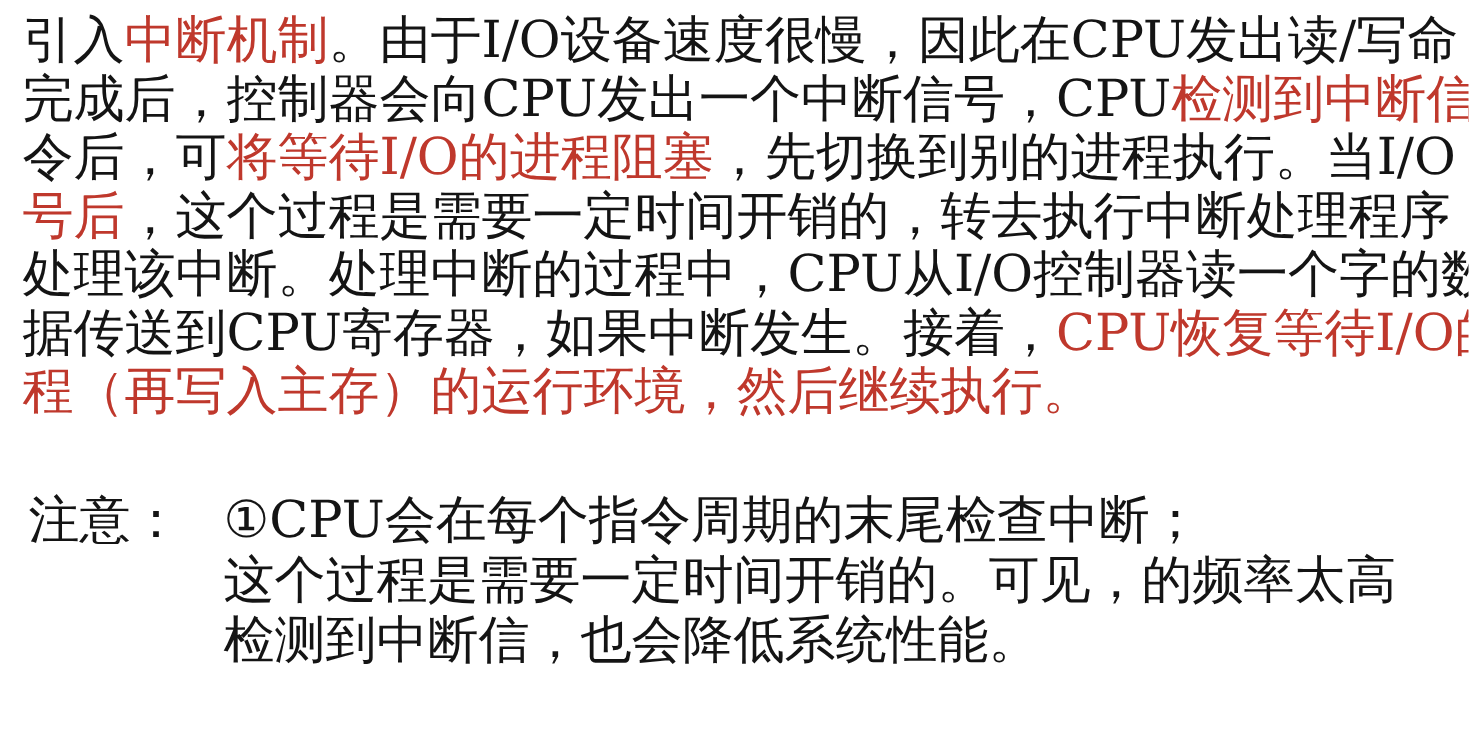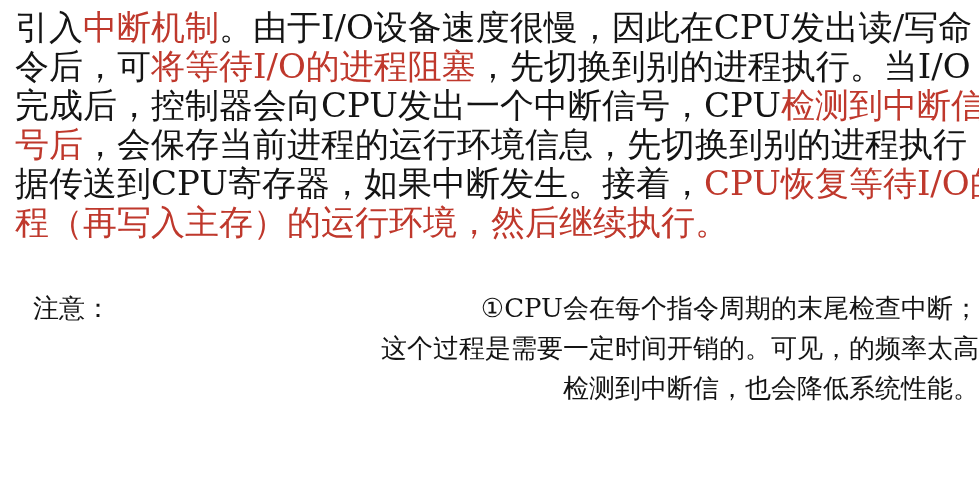--- a/index.html
+++ b/index.html
@@ -26,42 +26,41 @@
   }
   .line {
     white-space: nowrap;
   }
   .red {
     color: var(--accent, #bf382c);
   }
   .notes {
     display: flex;
     margin-top: 46px;
-    font-size: 26px;
+    font-size: 34px;
     line-height: 40px;
-    margin-left: 14px;
   }
   .notes-label {
     flex: 0 0 130px;
     padding-left: 4px;
   }
   .notes-content {
     flex: 1 1 auto;
-    text-align: right;
   }
 </style>
 </head>
 <body style="--ink: #141414; --accent: #bf382c; background: rgb(255, 255, 255);">
 
 <div class="slide">
   <div class="paragraph">
       <div class="line"><span class="black">引入</span><span class="red">中断机制</span><span class="black">。由于I/O设备速度很慢，因此在CPU发出读/写命</span></div>
+      <div class="line"><span class="black">完成后，控制器会向CPU发出一个中断信号，CPU</span><span class="red">检测到中断信</span></div>
       <div class="line"><span class="black">令后，可</span><span class="red">将等待I/O的进程阻塞</span><span class="black">，先切换到别的进程执行。当I/O</span></div>
-      <div class="line"><span class="black">完成后，控制器会向CPU发出一个中断信号，CPU</span><span class="red">检测到中断信</span></div>
-      <div class="line"><span class="red">号后</span><span class="black">，会保存当前进程的运行环境信息，先切换到别的进程执行</span></div>
+      <div class="line"><span class="red">号后</span><span class="black">，这个过程是需要一定时间开销的，转去执行中断处理程序</span></div>
+      <div class="line"><span class="black">处理该中断。处理中断的过程中，CPU从I/O控制器读一个字的数</span></div>
       <div class="line"><span class="black">据传送到CPU寄存器，如果中断发生。接着，</span><span class="red">CPU恢复等待I/O的进</span></div>
       <div class="line"><span class="red">程（再写入主存）的运行环境，然后继续执行。</span></div>
     </div>
   <div class="notes">
     <div class="notes-label">注意：</div>
     <div class="notes-content">
         <div class="line">①CPU会在每个指令周期的末尾检查中断；</div>
         <div class="line">这个过程是需要一定时间开销的。可见，的频率太高</div>
         <div class="line">检测到中断信，也会降低系统性能。</div>
       </div>

